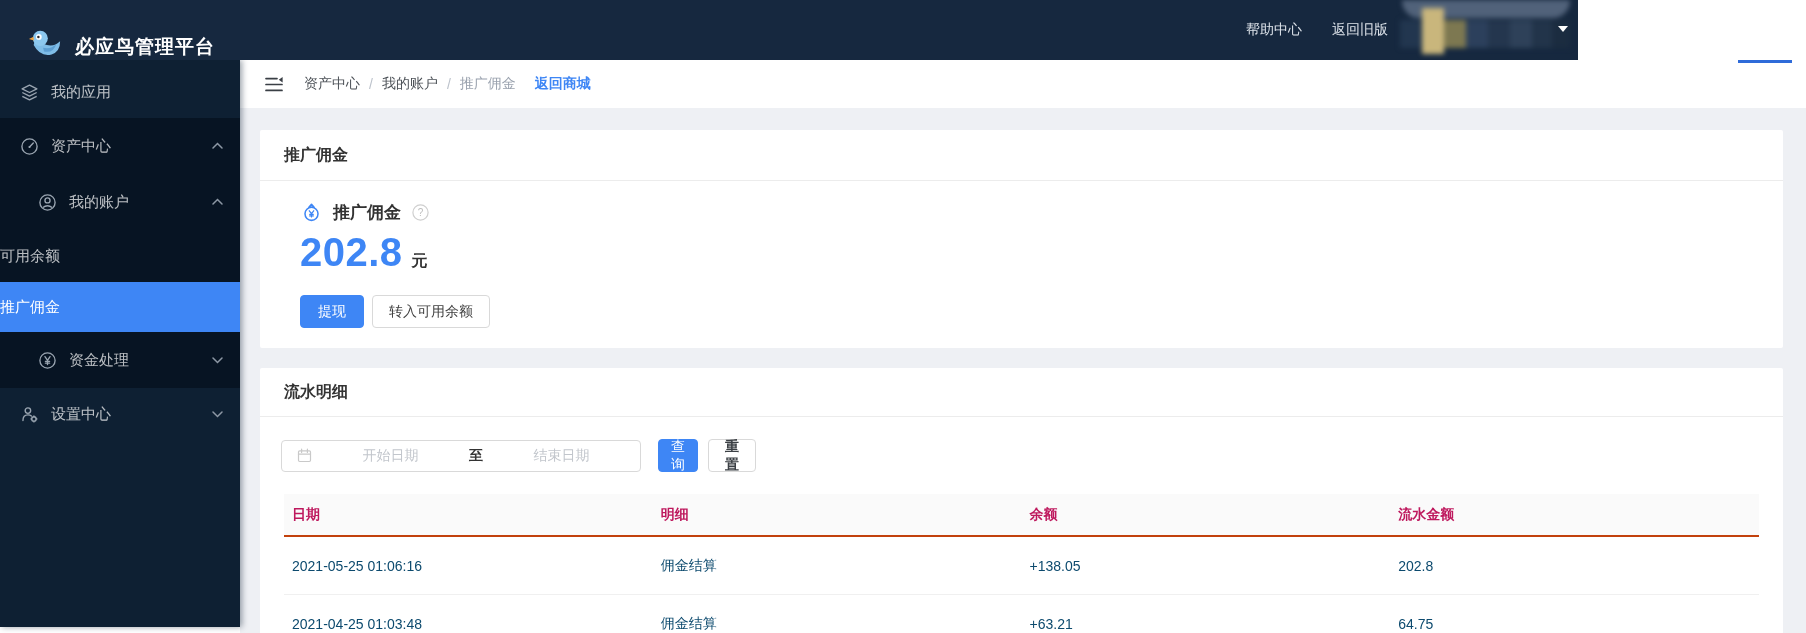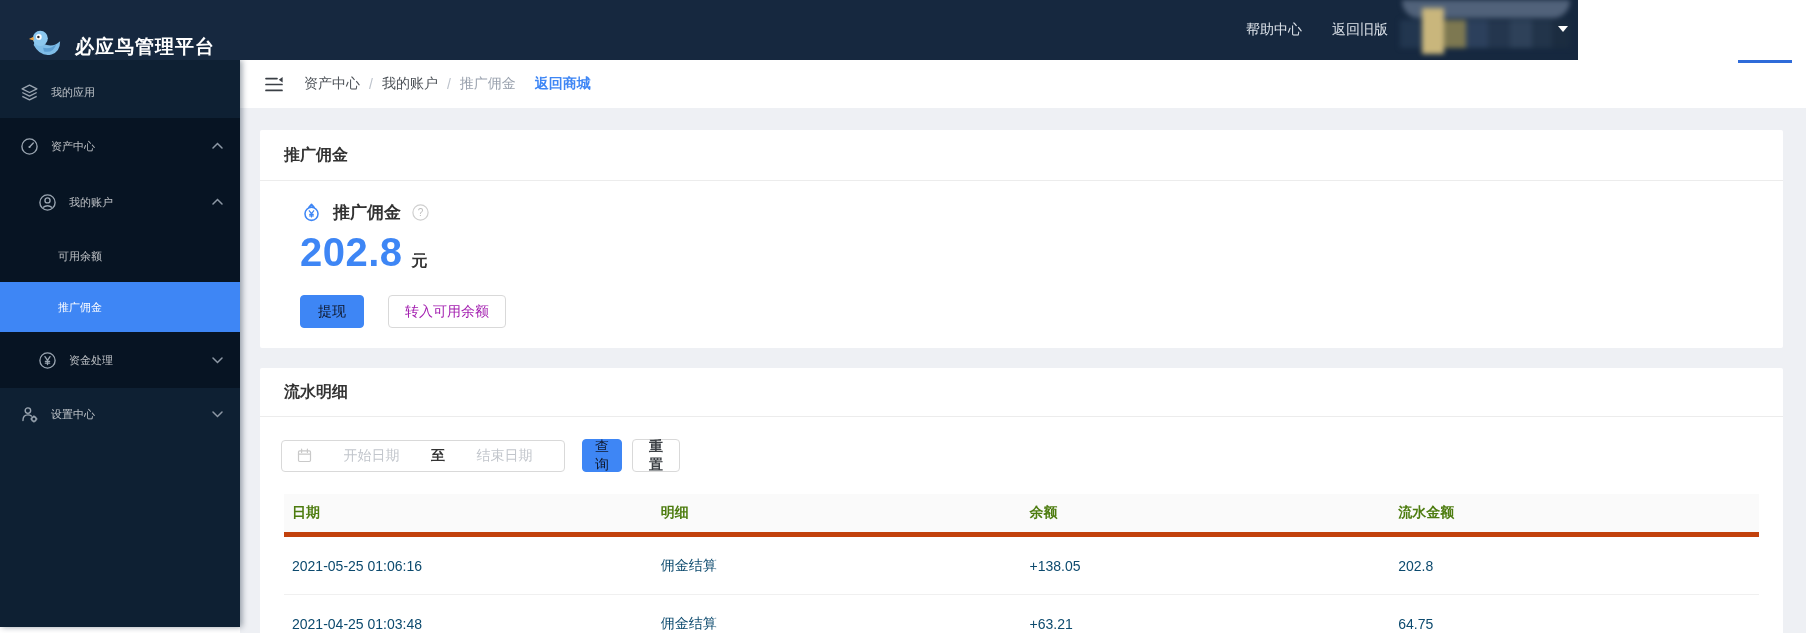--- a/index.html
+++ b/index.html
@@ -15,29 +15,29 @@
   .nav-link.help { margin-right:30px; }
   .nav-link.old { margin-right:10px; }
   .user-wrap { position:relative; width:172px; height:60px; margin-right:8px; cursor:pointer; }
   .user-blur { position:absolute; inset:0; overflow:hidden; filter:blur(2.5px); }
   .ub-blob { position:absolute; left:4px; right:0; top:-16px; height:34px; background:#51627a; border-radius:17px; }
   .ub-sq { position:absolute; top:20px; width:22px; height:28px; }
   .caret { position:absolute; right:2px; top:26px; width:0; height:0; border-left:5px solid transparent; border-right:5px solid transparent; border-top:6px solid #ffffff; }
   .blur-tail { position:absolute; top:60px; right:14px; width:54px; height:3px; background:#2f6bd9; filter:blur(.6px); z-index:31; }
 
   
-  .sidebar { position:absolute; top:60px; left:0; width:240px; height:567px; background:#0e2033; color:rgba(255,255,255,.72); font-size:11px; box-shadow:2px 0 6px rgba(0,21,41,.4); z-index:20; padding-top:6px; }
+  .sidebar { position:absolute; top:60px; left:0; width:240px; height:567px; background:#0e2033; color:rgba(255,255,255,.72); font-size:15px; box-shadow:2px 0 6px rgba(0,21,41,.4); z-index:20; padding-top:6px; }
   .side-item { display:flex; align-items:center; cursor:pointer; }
   .side-item .s-icon { display:flex; width:19px; margin-right:12px; }
   .chev { margin-left:auto; margin-right:17px; display:flex; }
   .lv1 { height:52px; padding-left:20px; }
   .grp { background:#071423; }
   .grp-title { height:56px; padding-left:20px; }
   .lv2 { height:56px; padding-left:38px; }
-  .lv3 { height:52px; padding-left:58px; }
+  .lv3 { height:52px; }
   .sel { height:50px; background:#3e86f5; color:#ffffff; }
 
   
   .content { position:absolute; left:240px; top:60px; width:1566px; height:573px; background:#eef0f4; overflow:hidden; }
   .crumb-bar { height:48px; background:#fff; display:flex; align-items:center; padding-left:25px; font-size:14px; }
   .fold { display:flex; margin-right:21px; cursor:pointer; }
   .crumb { color:#4c5157; cursor:pointer; }
   .crumb-sep { color:#bcc2cb; margin:0 9px; }
   .crumb-cur { color:#9aa2ae; }
   .shop-link { color:#3e86f5; font-weight:bold; margin-left:19px; cursor:pointer; }
@@ -51,33 +51,33 @@
   .c1-body { padding:20px 24px 20px 40px; }
   .label-row { display:flex; align-items:center; }
   .money-icon { display:flex; margin-right:10px; }
   .c1-label { font-size:17px; font-weight:bold; color:#323232; }
   .help { display:flex; margin-left:11px; cursor:pointer; }
   .amount-row { margin-top:6px; display:flex; align-items:baseline; }
   .amount { font-size:40px; font-weight:600; color:#3e86f5; letter-spacing:.5px; }
   .unit { font-size:16px; color:#333; margin-left:9px; font-weight:bold; }
   .btn-row { margin-top:20px; display:flex; }
   .btn { height:33px; display:inline-flex; align-items:center; justify-content:center; font-size:14px; border-radius:4px; cursor:pointer; }
-  .btn-primary { background:#3e86f5; color:#0f172a; border:1px solid #3e86f5; padding:0 17px; }
-  .btn-default { background:#fff; color:#a21caf; border:1px solid #d9d9d9; padding:0 16px; margin-left:24px; }
+  .btn-primary { background:#3e86f5; color:#ffffff; border:1px solid #3e86f5; padding:0 17px; }
+  .btn-default { background:#fff; color:#404040; border:1px solid #d9d9d9; padding:0 16px; margin-left:8px; }
 
   .filter-row { padding:22px 24px 0 21px; display:flex; align-items:center; }
-  .range-box { width:284px; height:32px; border:1px solid #d9d9d9; border-radius:4px; background:#fff; display:flex; align-items:center; cursor:pointer; }
+  .range-box { width:360px; height:32px; border:1px solid #d9d9d9; border-radius:4px; background:#fff; display:flex; align-items:center; cursor:pointer; }
   .cal { display:flex; margin-left:15px; }
   .ph { flex:1; text-align:center; color:#c2c6cc; font-size:14px; }
   .range-sep { color:#333; font-weight:bold; font-size:14px; }
   .btn-search { margin-left:17px; width:40px; }
   .btn-reset { margin-left:10px; width:48px; font-weight:bold; color:#3c4045; }
 
   .tbl { margin:22px 24px 0; font-size:14px; }
-  .t-head { display:flex; background:#fafafa; height:43px; align-items:center; color:#4d7c0f; font-weight:bold; border-bottom:5px solid #c2410c; }
+  .t-head { display:flex; background:#fafafa; height:43px; align-items:center; color:#be185d; font-weight:bold; border-bottom:2px solid #c2410c; }
   .t-col { width:25%; padding-left:8px; }
   .t-row { display:flex; height:58px; align-items:center; color:#0c4a6e; border-bottom:1px solid #f0f0f0; }
 
   svg { display:block; }
 </style>
 </head>
 <body>
 
 <div class="page">
 

